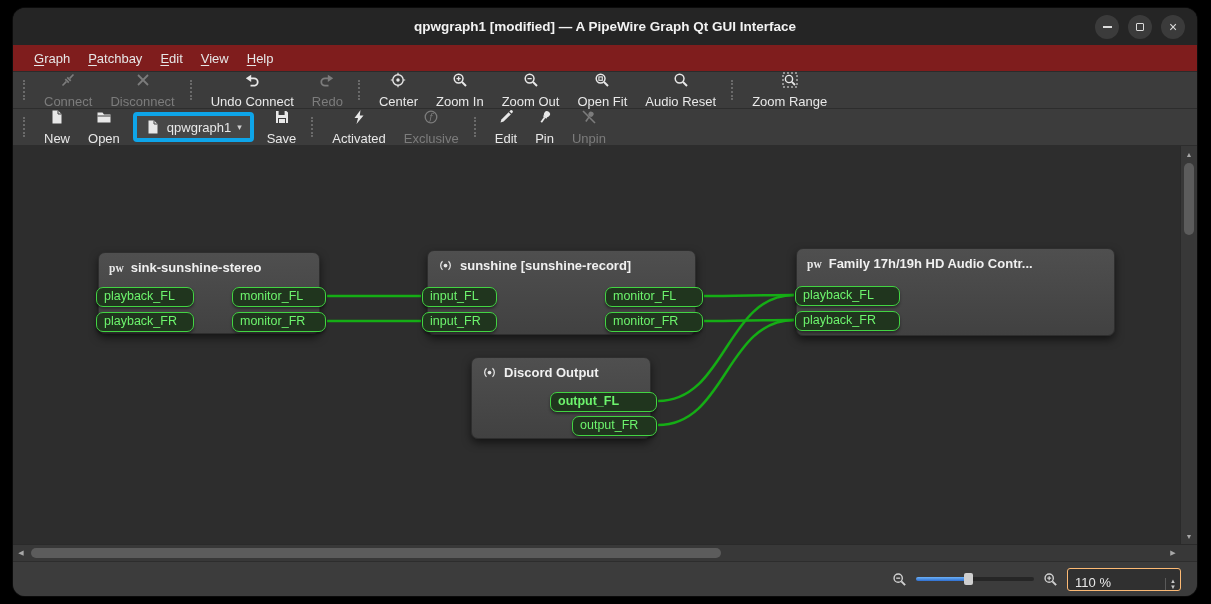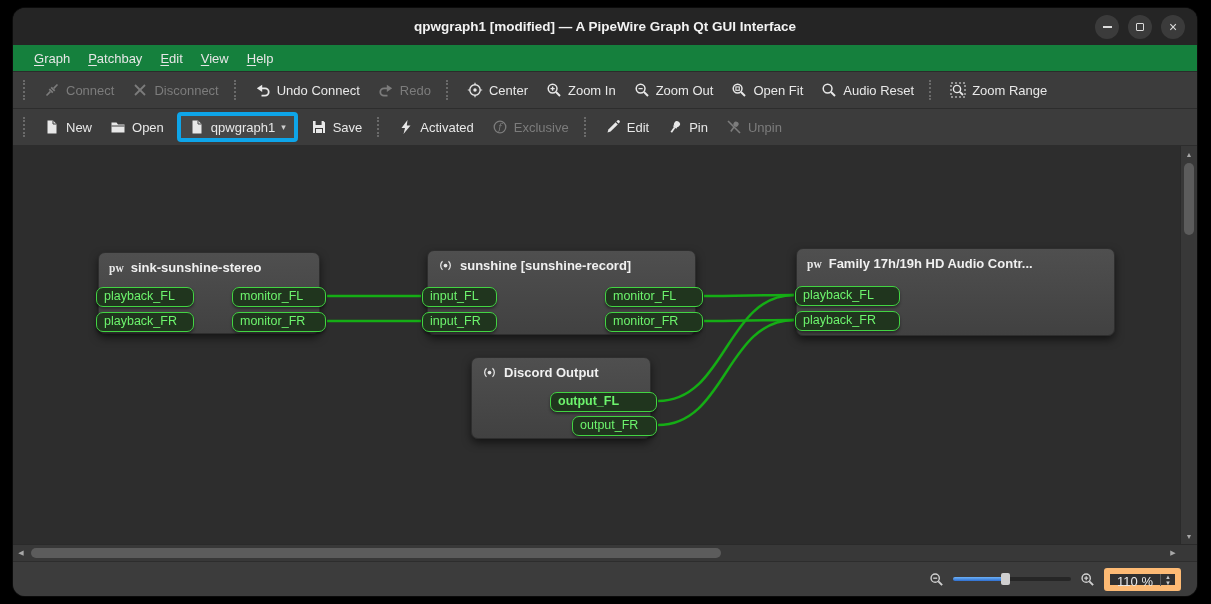--- a/index.html
+++ b/index.html
@@ -15,31 +15,31 @@
   .titlebar-title { color:#f2f2f2; font-size:13.5px; font-weight:bold; }
   .win-controls { position:absolute; right:12px; top:0; height:100%;
     display:flex; align-items:center; gap:9px; }
   .win-btn { width:24px; height:24px; border-radius:50%; background:#3b3b3b;
     color:#dcdcdc; display:flex; align-items:center; justify-content:center;
     font-size:14px; line-height:1; }
   .glyph-min { display:block; width:9px; height:2px; background:#dcdcdc; }
   .glyph-max { display:block; width:8px; height:8px; border:1.5px solid #dcdcdc; border-radius:1px; }
 
   
-  .menubar { height:27px; flex:0 0 27px; background:#15803d; display:flex;
+  .menubar { height:27px; flex:0 0 27px; background:#7f1d1d; display:flex;
     align-items:center; padding-left:12px; border-bottom:1px solid #2b2b2b; }
   .menu-item { color:#e6e6e6; font-size:13px; padding:3px 9px; cursor:default; }
   .menu-item .mn { text-decoration:underline; text-underline-offset:2px; }
 
   
   .toolbar { height:37px; flex:0 0 37px; background:#3c3c3c; display:flex;
     align-items:center; padding:0 4px; border-bottom:1px solid #2d2d2d; }
   .grip { width:4px; height:20px; border-left:2px dotted #6a6a6a; margin:0 8px 0 6px; }
   .tbtn { display:flex; align-items:center; gap:6px; padding:5px 8px; margin:0 1px;
-    color:#e8e8e8; font-size:13px; border-radius:4px; white-space:nowrap; }
+    color:#e8e8e8; font-size:13px; border-radius:4px; white-space:nowrap;flex-direction:column; }
   .tbtn.disabled { color:#7c7c7c; }
   .icon16 { width:16px; height:16px; flex:0 0 16px; }
   .combo { display:flex; align-items:center; gap:6px; background:#474747;
     border:4px solid #0ea5e9; border-radius:4px; padding:3px 8px; margin:0 4px;
     color:#e8e8e8; font-size:13px; }
   .combo .arrow { font-size:9px; color:#cfcfcf; }
 
   
   .canvas-row { flex:1 1 auto; display:flex; min-height:0; }
   .canvas { position:relative; flex:1; background:#2d2d2d; overflow:hidden; }
@@ -74,22 +74,22 @@
   .statusbar { flex:0 0 35px; background:#3c3c3c; border-top:1px solid #2d2d2d;
     display:flex; align-items:center; justify-content:flex-end; gap:9px;
     padding-right:16px; }
   .zoom-slider { position:relative; width:118px; height:16px; }
   .zs-fill { position:absolute; left:0; top:6px; width:52px; height:4px;
     background:linear-gradient(#6db1f7,#2f6fd0); border-radius:2px; }
   .zs-rest { position:absolute; left:52px; top:6px; width:66px; height:4px;
     background:#262626; border-radius:2px; }
   .zs-handle { position:absolute; left:48px; top:2px; width:9px; height:12px;
     background:#cfcfcf; border-radius:2px; }
-  .spinbox { display:flex; align-items:flex-start; background:#303030;
-    border:6px solid #fdba74; border-radius:3px; height:23px; }
+  .spinbox { display:flex; align-items:flex-end; background:#303030;
+    border:1px solid #fdba74; border-radius:3px; height:23px;gap:47px; }
   .spin-value { color:#e8e8e8; font-size:13px; padding:0 7px; display:flex; align-items:center; }
   .spin-arrows { display:flex; flex-direction:column; border-left:1px solid #5a5a5a; width:15px; }
   .spin-arrows span { flex:1; display:flex; align-items:center; justify-content:center;
     font-size:6px; color:#c8c8c8; }
 </style>
 </head>
 <body>
 
 <div class="window">
 

